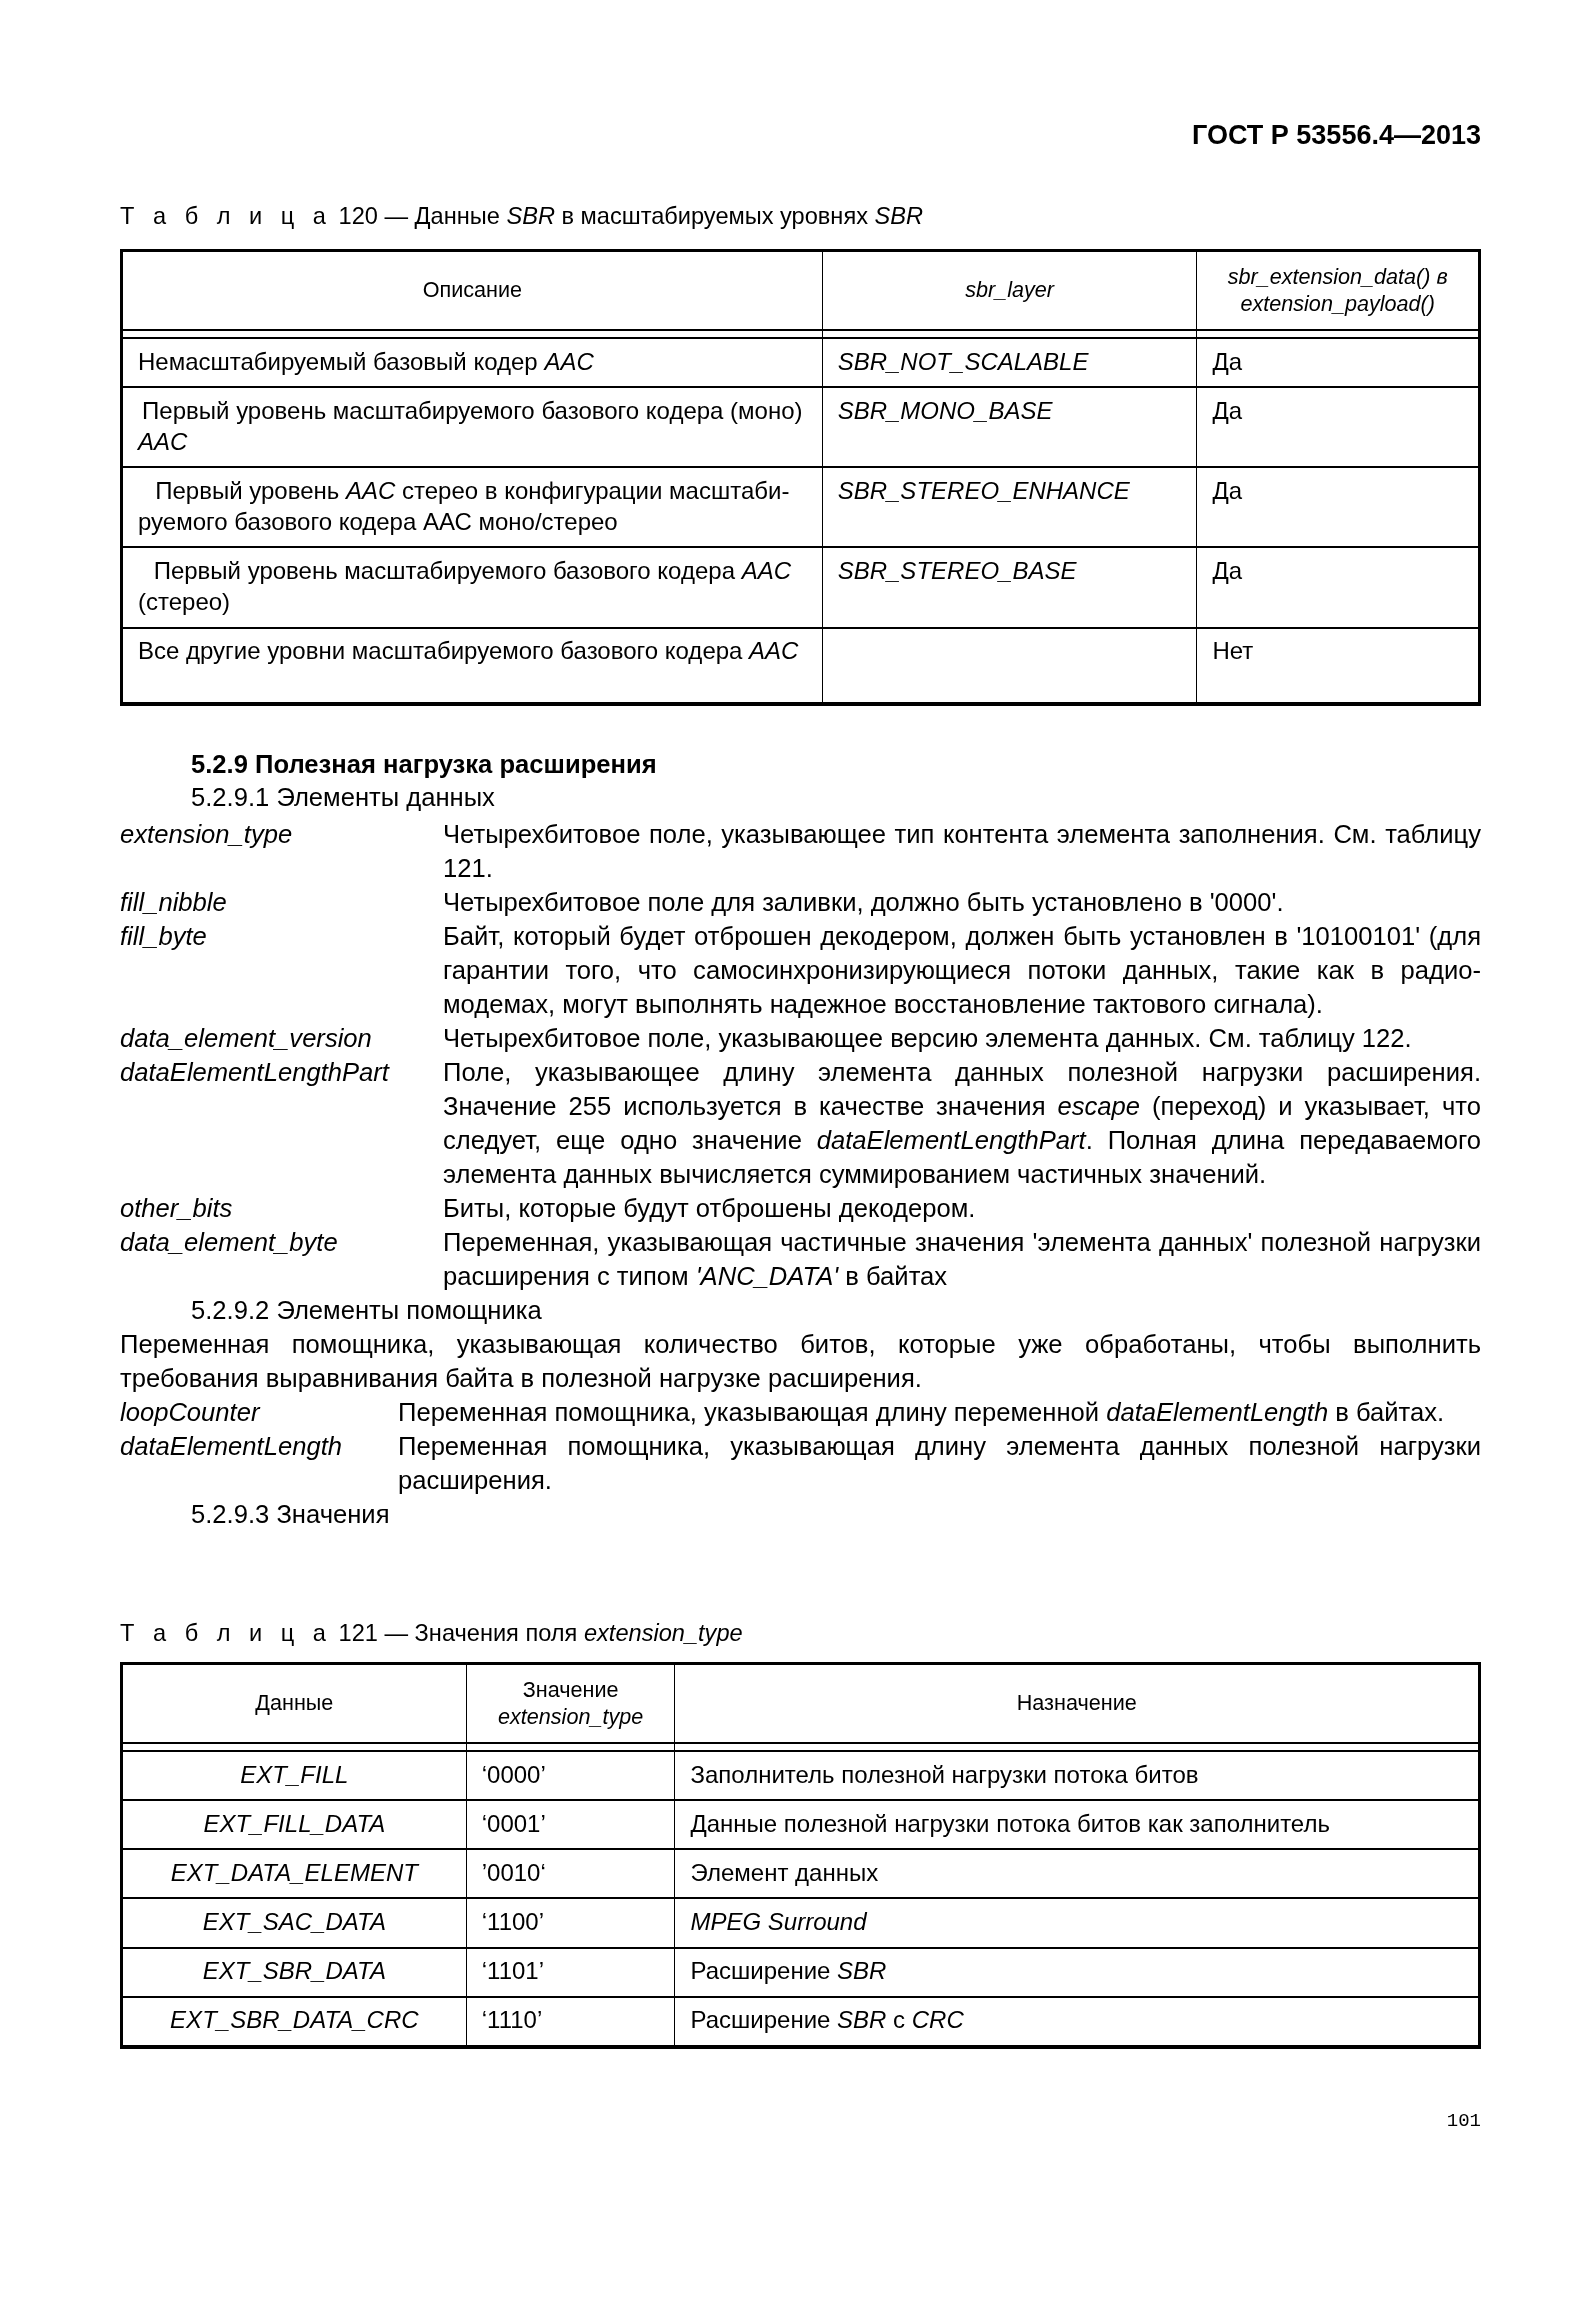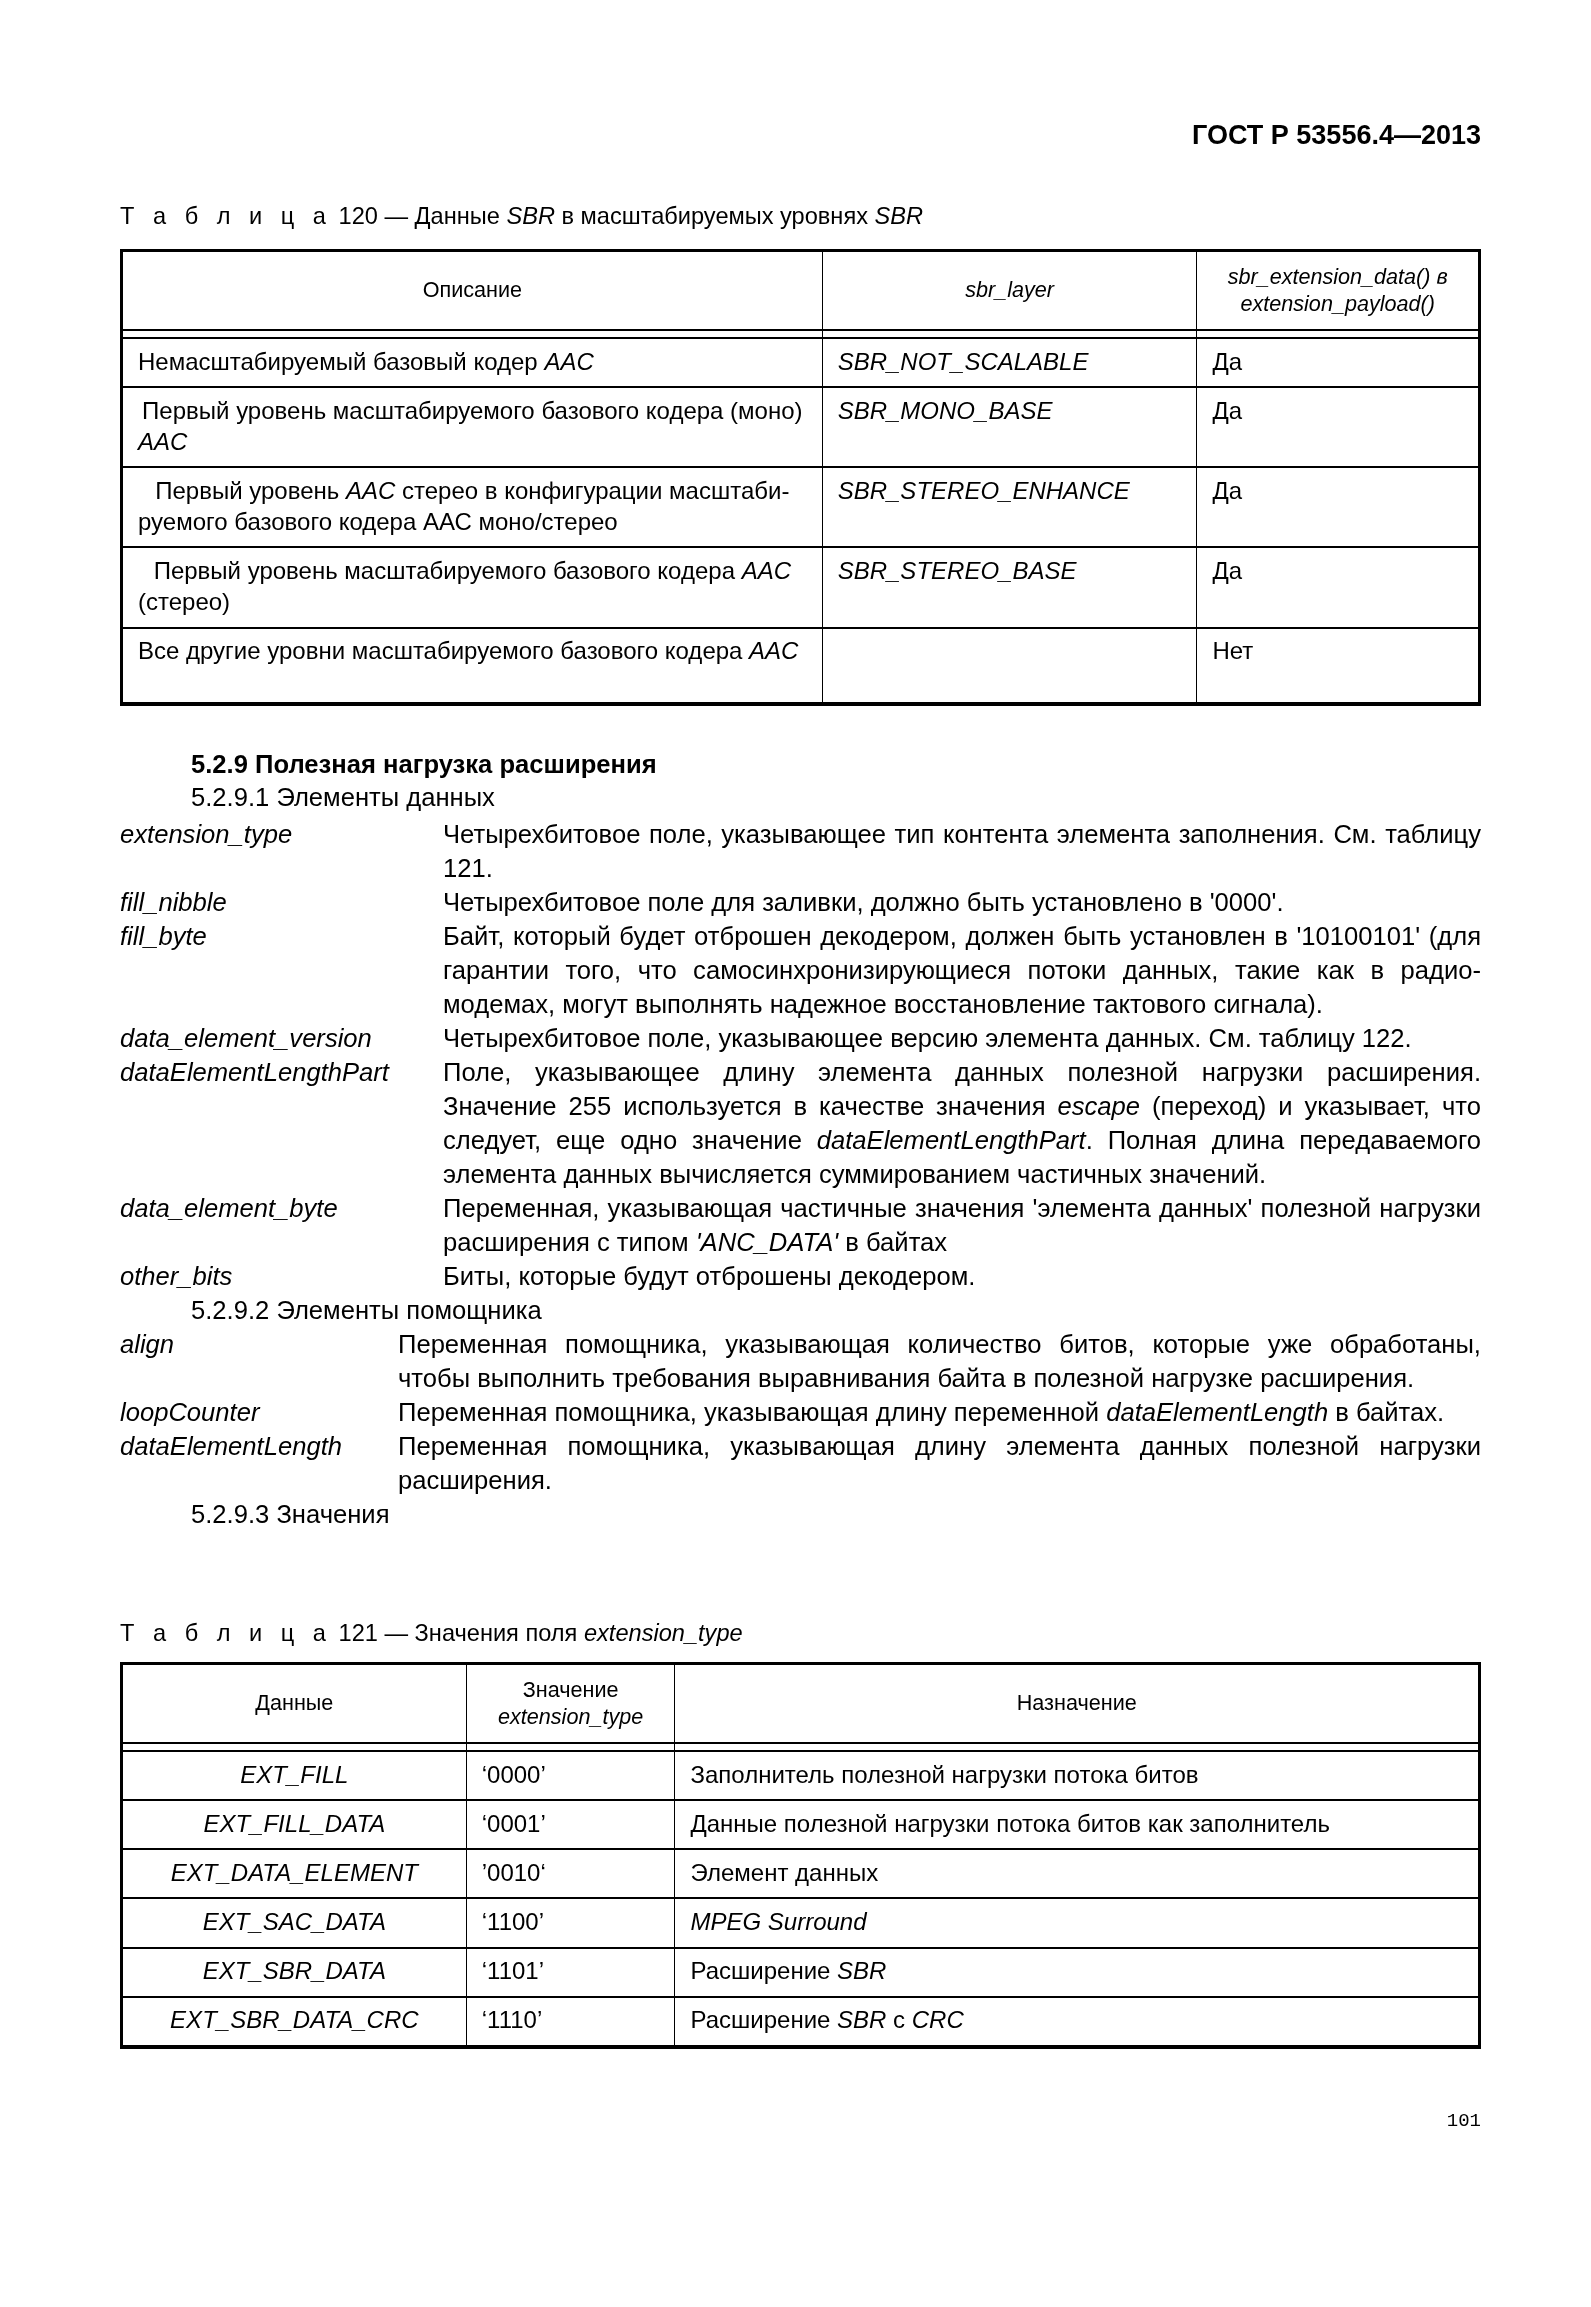--- a/index.html
+++ b/index.html
@@ -108,30 +108,29 @@
   </div>
   <div class="def">
     <span class="term" style="width:323px;">data_element_version</span>
     <span class="desc">Четырехбитовое поле, указывающее версию элемента данных. См. таблицу 122.</span>
   </div>
   <div class="def">
     <span class="term" style="width:323px;">dataElementLengthPart</span>
     <span class="desc"><span>Поле, указывающее длину элемента данных полезной нагрузки расширения. Значение 255 используется в качестве значения</span> <i>escape</i> <span>(переход) и указывает, что следует, еще одно значение</span> <i>dataElementLengthPart</i><span>. Полная длина передаваемого элемента данных вычисляется суммированием частичных значений.</span></span>
   </div>
   <div class="def">
+    <span class="term" style="width:323px;">other_bits</span>
+    <span class="desc">Биты, которые будут отброшены декодером.</span>
+  </div>
+  <div class="def">
     <span class="term" style="width:323px;">data_element_byte</span>
     <span class="desc"><span>Переменная, указывающая частичные значения 'элемента данных' полезной нагрузки расширения с типом</span> <i>'ANC_DATA'</i> <span>в байтах</span></span>
   </div>
-  <div class="def">
-    <span class="term" style="width:323px;">other_bits</span>
-    <span class="desc">Биты, которые будут отброшены декодером.</span>
-  </div>
   <div style="padding-left:71px;">5.2.9.2 Элементы помощника</div>
   <div class="def">
-    <span class="term" style="width:278px;">align</span>
     <span class="desc">Переменная помощника, указывающая количество битов, которые уже обработаны, чтобы выполнить требования выравнивания байта в полезной нагрузке расширения.</span>
   </div>
   <div class="def">
     <span class="term" style="width:278px;">loopCounter</span>
     <span class="desc"><span>Переменная помощника, указывающая длину переменной</span> <i>dataElementLength</i> <span>в байтах.</span></span>
   </div>
   <div class="def">
     <span class="term" style="width:278px;">dataElementLength</span>
     <span class="desc">Переменная помощника, указывающая длину элемента данных полезной нагрузки расширения.</span>
   </div>

